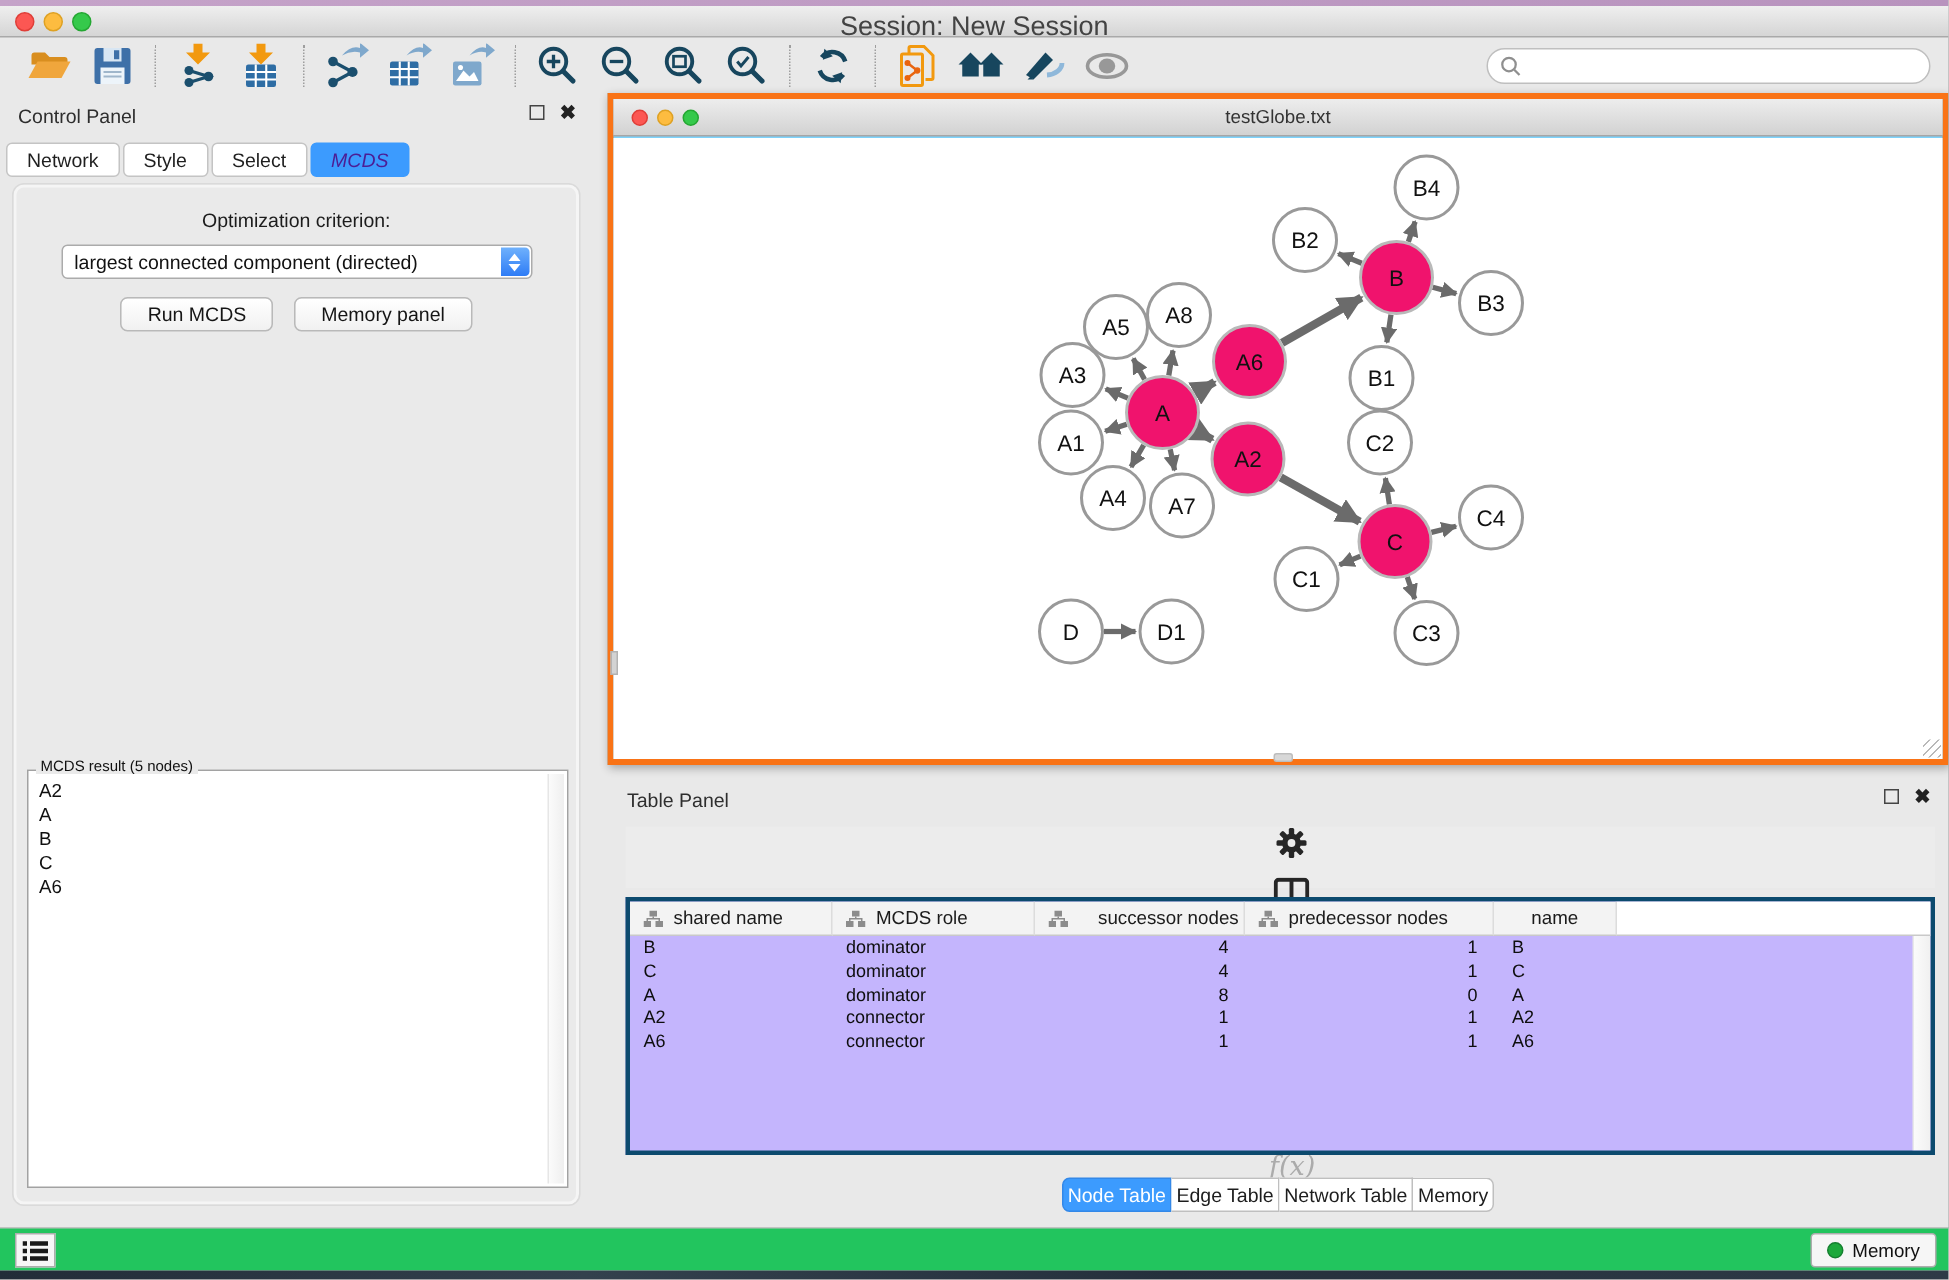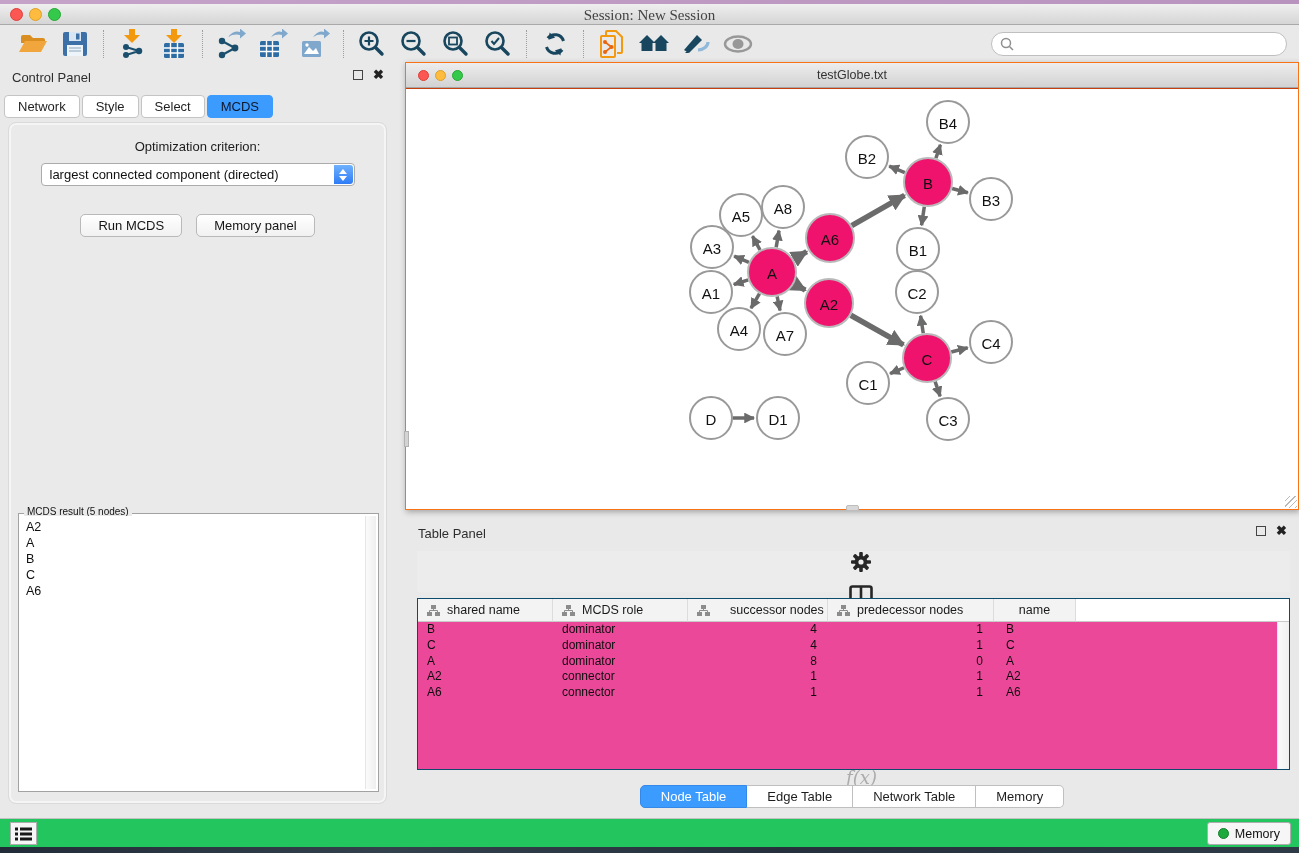--- a/index.html
+++ b/index.html
@@ -11,102 +11,102 @@
   .desktop-top { position:absolute; top:0; left:0; right:0; height:4px; background:linear-gradient(90deg,#C5A3C9,#B893BE); }
   .desktop-bottom { position:absolute; top:847px; left:0; right:0; height:6px; background:linear-gradient(90deg,#222C38,#33414D 30%,#25303C 60%,#2E3A46); }
 
   
   .titlebar { position:absolute; top:4px; left:0; right:0; height:21px;
               background:linear-gradient(#EFEFEF,#D5D5D5); border-bottom:1px solid #A9A9A9; }
   .tl { position:absolute; top:4px; width:13px; height:13px; border-radius:50%; }
   .tl.red    { left:10px; background:#FC5753; border:1px solid #DF3E38; }
   .tl.yellow { left:29px; background:#FDBC40; border:1px solid #DEA123; }
   .tl.green  { left:48px; background:#35C94B; border:1px solid #24A732; }
-  .titlebar .ttext { position:absolute; left:0; right:0; top:3px; text-align:center; font-size:15px; color:#434343;font-family:Liberation Serif, serif; }
+  .titlebar .ttext { position:absolute; left:0; right:0; top:3px; text-align:center; font-size:18px; color:#434343; }
 
   
   .toolbar { position:absolute; top:26px; left:0; right:0; height:36px; display:flex; align-items:center; padding:0 12px; }
   .ticon { width:42px; height:34px; display:flex; align-items:center; justify-content:center; cursor:default; }
   .tsep { width:1px; height:28px; border-left:1px dotted #9E9E9E; margin:0 7px; }
   .searchbox { margin-left:auto; width:296px; height:24px; background:#fff; border:1px solid #BFBFBF;
                border-radius:12px; display:flex; align-items:center; padding:0 8px; }
   .searchbox input { border:none; outline:none; flex:1; font-size:12px; background:transparent; margin-left:6px; font-family:"Liberation Sans",sans-serif; }
 
   
   .control-panel { position:absolute; left:3px; top:64px; width:389px; height:753px; }
   .panel-head { position:absolute; top:4px; left:0; right:0; height:20px; }
   .panel-head .ptitle { position:absolute; left:9px; top:2px; font-size:13px; color:#2E2E2E; }
   .winbtns { position:absolute; right:8px; top:2px; display:flex; gap:10px; align-items:center; }
   .float-ic { width:10px; height:10px; border:1.5px solid #444; display:inline-block; }
   .close-ic { font-size:13px; font-weight:bold; color:#222; line-height:10px; }
 
   .cp-tabs { position:absolute; top:31px; left:0; right:0; display:flex; }
   .cp-tab { background:#fff; border:1px solid #C4C4C4; font-size:13px; padding:3px 13px; margin:0 1px;
             border-radius:4px; color:#1F1F1F; }
-  .cp-tab.selected { background:#3C9BFE; border-color:#3C9BFE; color:#0f172a; }
+  .cp-tab.selected { background:#3C9BFE; border-color:#3C9BFE; color:#4c1d95;font-style:italic; }
 
   .cp-content { position:absolute; left:5px; right:5px; top:58px; bottom:13px; background:#EAEAEA;
                 border:1px solid #DADADA; border-radius:8px; box-shadow:inset 0 0 0 2px #F5F5F5; }
   .opt-label { text-align:center; margin-top:16px; font-size:13px; color:#1C1C1C; }
   .dropdown { position:relative; width:314px; height:23px; margin:9px auto 0; background:#fff;
               border:1px solid #ABABAB; border-radius:4px; font-size:13px; line-height:21px; padding-left:8px; color:#111; }
   .dd-stepper { position:absolute; right:1px; top:1px; bottom:1px; width:19px; border-radius:0 3px 3px 0;
                 background:linear-gradient(#6FB1FC,#2E7CF6); display:flex; flex-direction:column; align-items:center; justify-content:center; gap:2px; }
   .dd-stepper .chv { width:0; height:0; border-left:4px solid transparent; border-right:4px solid transparent; }
   .chv.up { border-bottom:5px solid #fff; }
   .chv.dn { border-top:5px solid #fff; }
-  .btn-row { display:flex; justify-content:center; gap:14px; margin-top:28px; }
+  .btn-row { display:flex; justify-content:center; gap:14px; margin-top:12px; }
   .pbtn { background:linear-gradient(#FFFFFF,#F1F1F1); border:1px solid #B9B9B9; border-radius:5px;
           font-size:13px; padding:3px 17px; color:#151515; }
 
   .result-box { position:absolute; left:9px; right:7px; top:390px; bottom:11px; border:1px solid #A2A2A2; background:#fff; }
   .result-legend { position:absolute; top:-8px; left:5px; background:#EAEAEA; padding:0 3px; font-size:10px; color:#111; }
   .result-list { position:absolute; inset:2px; background:#fff; overflow:hidden; padding:3px 0 0 5px; }
   .result-list .mcds-item { font-size:12.5px; line-height:16px; color:#101010; }
   .result-scroll { position:absolute; right:2px; top:2px; bottom:2px; width:11px;
                    background:linear-gradient(90deg,#FBFBFB,#EFEFEF); border-left:1px solid #E6E6E6; }
 
   
-  .net-window { position:absolute; left:405px; top:62px; width:894px; height:448px; background:#c2410c;
-                border:1px solid #f97316; box-shadow:1px 2px 6px rgba(0,0,0,.3); }
+  .net-window { position:absolute; left:405px; top:62px; width:894px; height:448px; background:#7dd3fc;
+                border:4px solid #f97316; box-shadow:1px 2px 6px rgba(0,0,0,.3); }
   .net-titlebar { position:absolute; top:0; left:0; right:0; height:25px;
                   background:linear-gradient(#EDEDED,#D2D2D2); border-bottom:1px solid #A6A6A6; }
   .ntl { position:absolute; top:7px; width:11px; height:11px; border-radius:50%; }
   .ntl.red    { left:12px; background:#FC5753; border:1px solid #DF3E38; }
   .ntl.yellow { left:29px; background:#FDBC40; border:1px solid #DEA123; }
   .ntl.green  { left:46px; background:#35C94B; border:1px solid #24A732; }
   .net-title { position:absolute; left:0; right:0; top:5px; text-align:center; font-size:12.5px; color:#333; }
   .net-canvas { position:absolute; top:26px; left:0; right:0; bottom:0; background:#fff; overflow:hidden; }
   .resize-corner { position:absolute; right:1px; bottom:1px; width:12px; height:12px;
       background:repeating-linear-gradient(135deg, transparent 0 3px, #B9B9B9 3px 4px); }
   .handle-left { position:absolute; left:-2px; top:368px; width:5px; height:16px; background:#D3D3D3; border:1px solid #B2B2B2; }
   .handle-bottom { position:absolute; left:440px; bottom:-2px; width:13px; height:6px; background:#D8D8D8; border:1px solid #BDBDBD; border-radius:2px; }
 
   
   .table-panel { position:absolute; left:405px; top:520px; width:894px; height:297px; }
   .tp-toolbar { position:absolute; left:12px; right:9px; top:31px; height:41px; background:#ECECEC;
                 display:flex; align-items:center; gap:12px; padding-left:14px;flex-direction:column; }
   .tp-ic { width:30px; height:26px; display:flex; align-items:center; justify-content:center; }
   .fx-label { font-family:"DejaVu Serif", serif; font-style:italic; font-size:18px; color:#ABABAB; margin-left:2px; }
 
-  .ntable { position:absolute; left:12px; right:9px; top:78px; bottom:47px; background:#ec4899; border:1px solid #0c4a6e; overflow:hidden; }
+  .ntable { position:absolute; left:12px; right:9px; top:78px; bottom:47px; background:#c4b5fd; border:3px solid #0c4a6e; overflow:hidden; }
   .thead { display:flex; height:23px; background:#F3F3F3; }
   .th { display:flex; align-items:center; gap:7px; padding-left:9px; font-size:12.5px; color:#1A1A1A;
         border-right:1px solid #DCDCDC; border-bottom:1px solid #C9C9C9; }
   .th.center { justify-content:center; padding-left:0; }
   .trow { display:flex; height:15.8px; }
   .td { font-size:12px; color:#0E0E0E; line-height:15.8px; white-space:nowrap; overflow:hidden; }
   .td.l { padding-left:9px; text-align:left; }
   .td.r { padding-right:11px; text-align:right; }
   .td.n { padding-left:12px; text-align:left; }
   .tbl-scroll { position:absolute; right:0; top:23px; bottom:0; width:12px;
                 background:linear-gradient(90deg,#FBFBFB,#F0F0F0); border-left:1px solid #E8E8E8; }
 
   .tp-tabs { position:absolute; left:0; right:0; bottom:9px; display:flex; justify-content:center; }
-  .tp-tab { background:#fff; border:1px solid #BFBFBF; border-left-width:0; font-size:13px; padding:3px 20px; color:#1D1D1D; }
+  .tp-tab { background:#fff; border:1px solid #BFBFBF; border-left-width:0; font-size:13px; padding:3px 3px; color:#1D1D1D; }
   .tp-tab:first-child { border-left-width:1px; border-radius:5px 0 0 5px; }
   .tp-tab:last-child { border-radius:0 5px 5px 0; }
   .tp-tab.selected { background:#3C9BFE; border-color:#3388E8; color:#fff; }
 
   
   .statusbar { position:absolute; left:0; right:0; top:818px; height:29px; background:#22c55e; border-top:1px solid #C2C2C2; }
   .list-btn { position:absolute; left:10px; top:3px; width:27px; height:23px; background:#F6F6F6;
               border:1px solid #ADADAD; display:flex; align-items:center; justify-content:center; }
   .memory-btn { position:absolute; right:8px; top:3px; height:23px; background:#F6F6F6; border:1px solid #ADADAD;
                 border-radius:3px; display:flex; align-items:center; gap:6px; padding:0 10px; font-size:12.5px; color:#111; }

